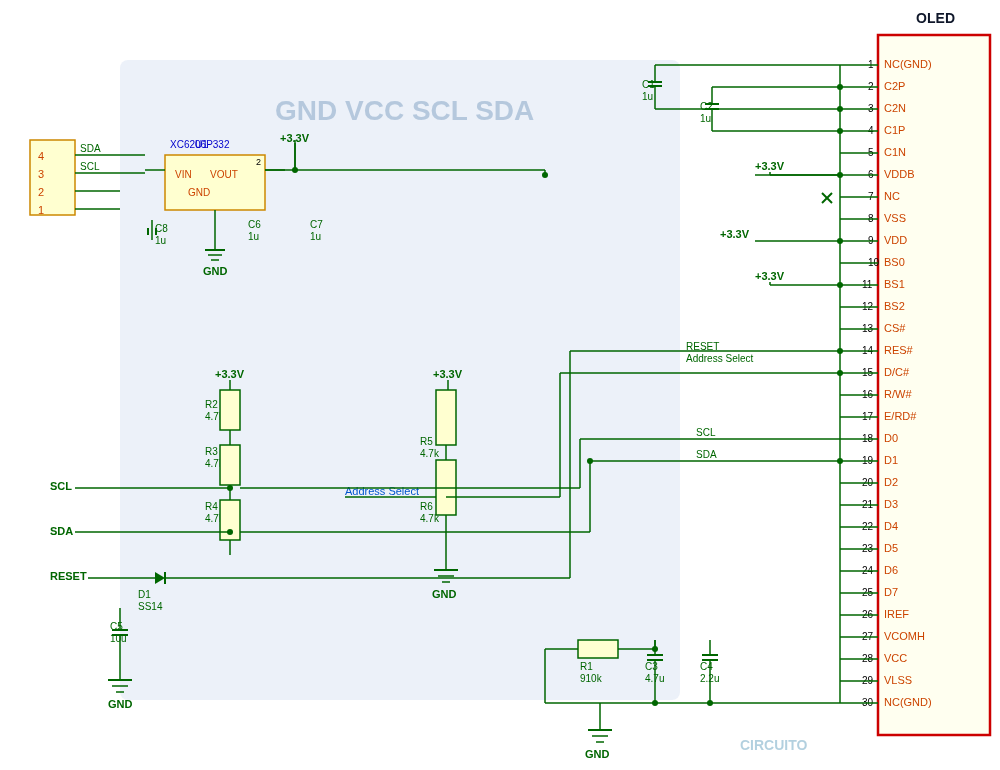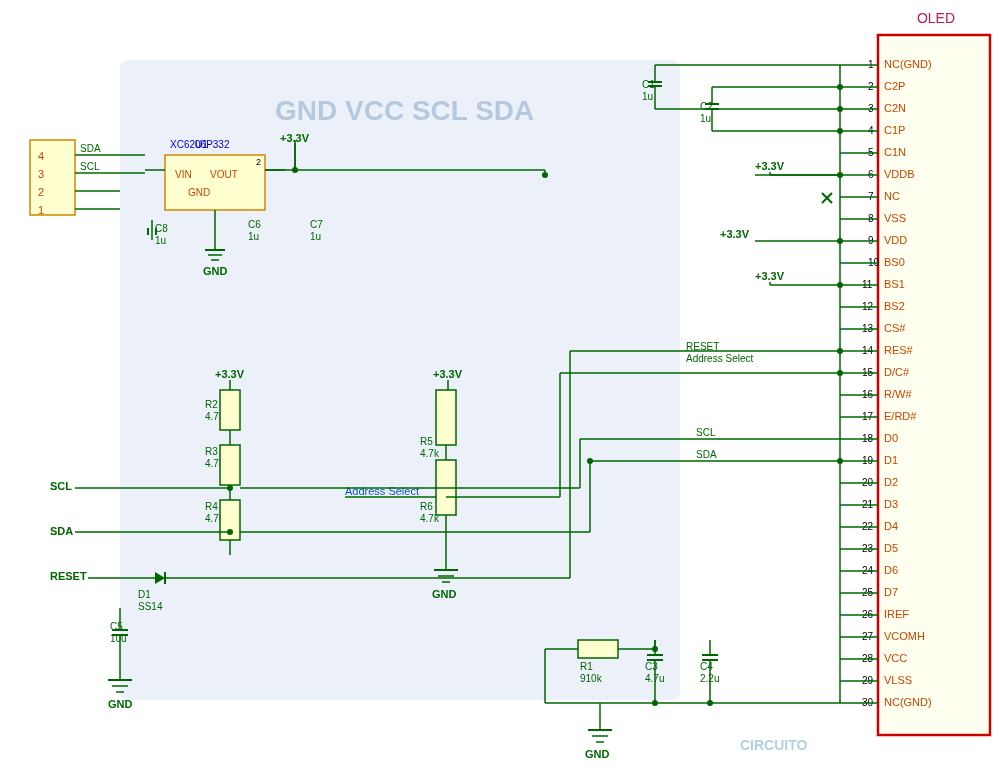--- a/index.html
+++ b/index.html
@@ -34,23 +34,23 @@
       position: absolute;
       top: 0; left: 0;
       width: 1000px;
       height: 770px;
     }
 
     .oled-title {
       position: absolute;
       right: 45px;
       top: 10px;
-      color: #be185d;
+      color: #0f172a;
       font-size: 14px;
-      font-weight: normal;
+      font-weight: bold;
     }
 
   </style>
 </head>
 <body>
 
 <div id="schematic-canvas">
   <div class="pcb-bg"></div>
 
   <div class="oled-title">OLED</div>

